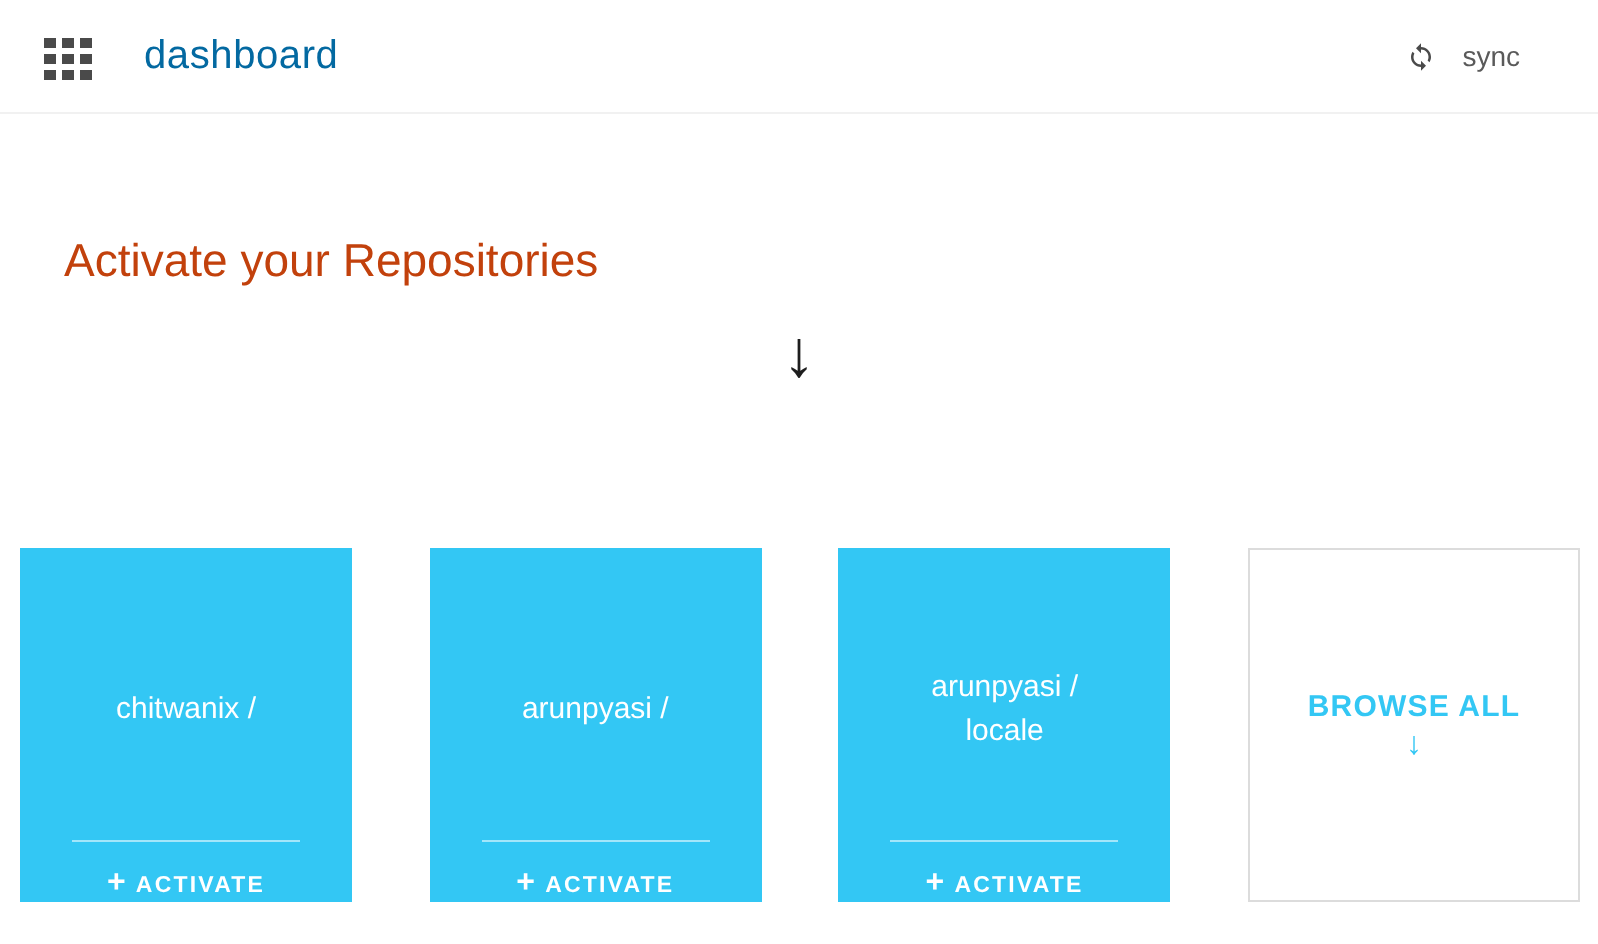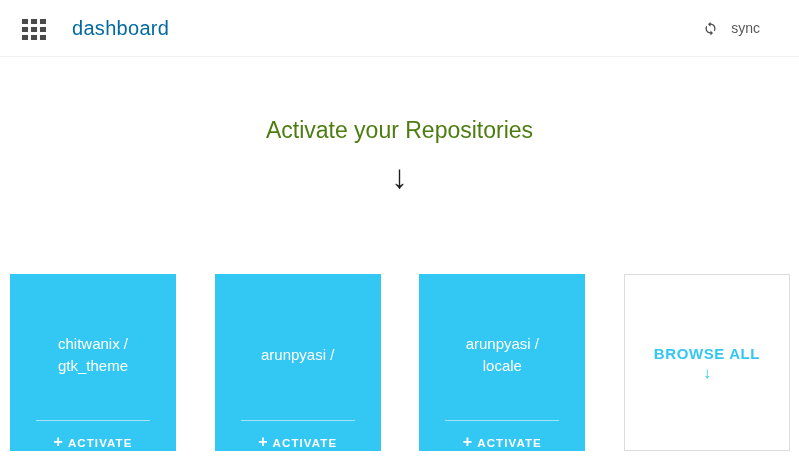--- a/index.html
+++ b/index.html
@@ -38,24 +38,25 @@
     display: flex; align-items: center; gap: 13px;
     cursor: pointer;
     background: none; border: none; padding: 0;
     font-family: inherit;
   }
   .sync-label { font-size: 14px; color: #5a5a5a; }
 
   
   .heading {
     margin: 60px 0 0 0;
-    text-align: center;
+    text-align: left;
     font-size: 23px;
     font-weight: normal;
-    color: #4d7c0f;
+    color: #c2410c;
+    padding-left: 32px;
   }
   .big-arrow {
     text-align: center;
     margin-top: 16px;
     font-size: 33px;
     font-weight: bold;
     color: #1e1e1e;
     line-height: 1;
     user-select: none;
   }
@@ -154,21 +155,20 @@
 </div>
 
 <h1 class="heading">Activate your Repositories</h1>
 <div class="big-arrow">↓</div>
 
 <div class="cards">
 
   <div class="card repo">
     <div class="repo-name">
       <span>chitwanix /</span>
-      <span>gtk_theme</span>
     </div>
     <hr class="card-divider">
     <button class="activate-btn">
       <span class="plus-icon">+</span>
       <span>ACTIVATE</span>
     </button>
   </div>
 
   <div class="card repo">
     <div class="repo-name">

